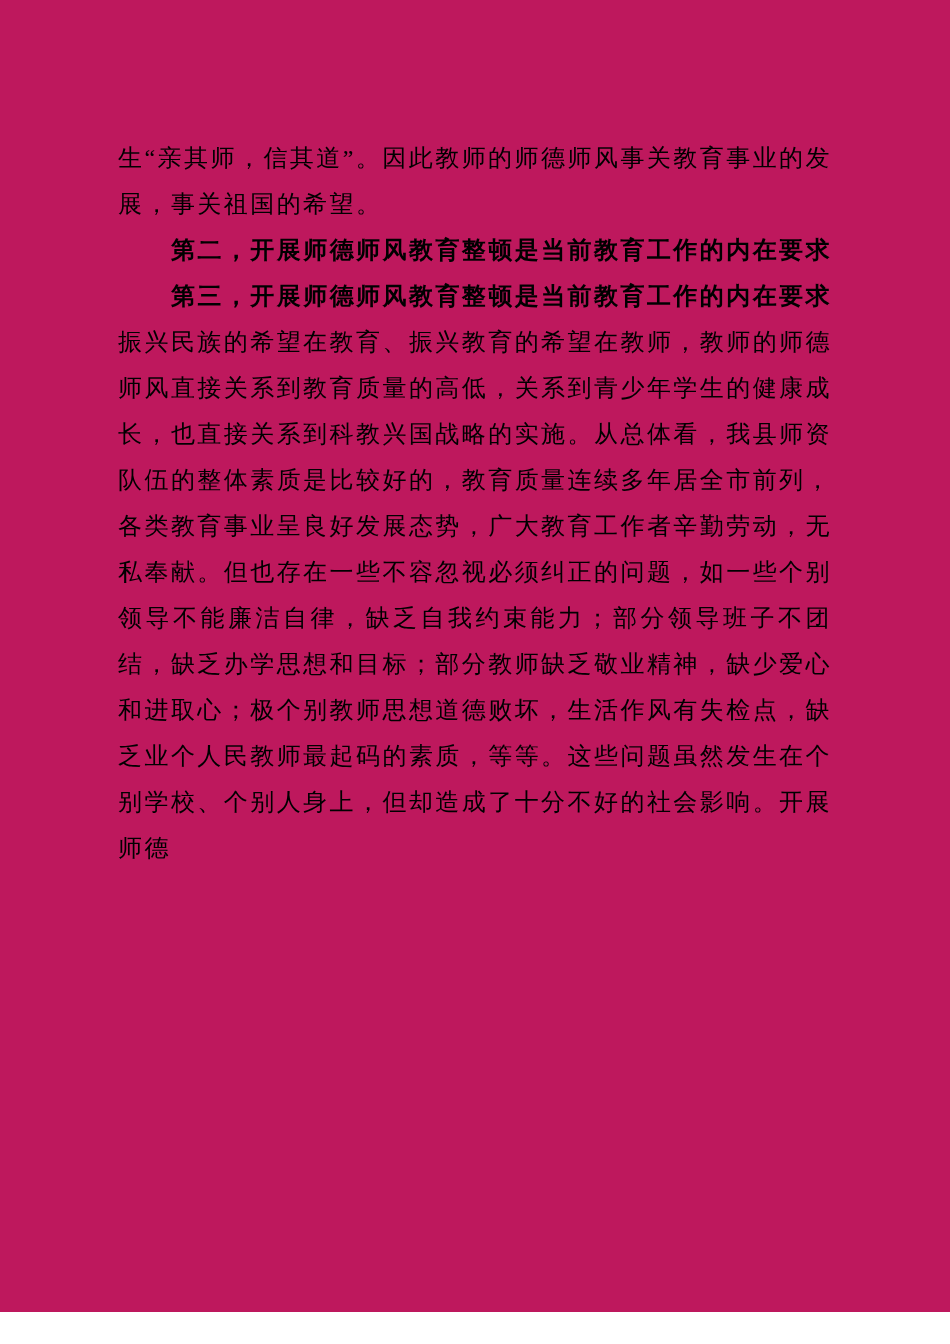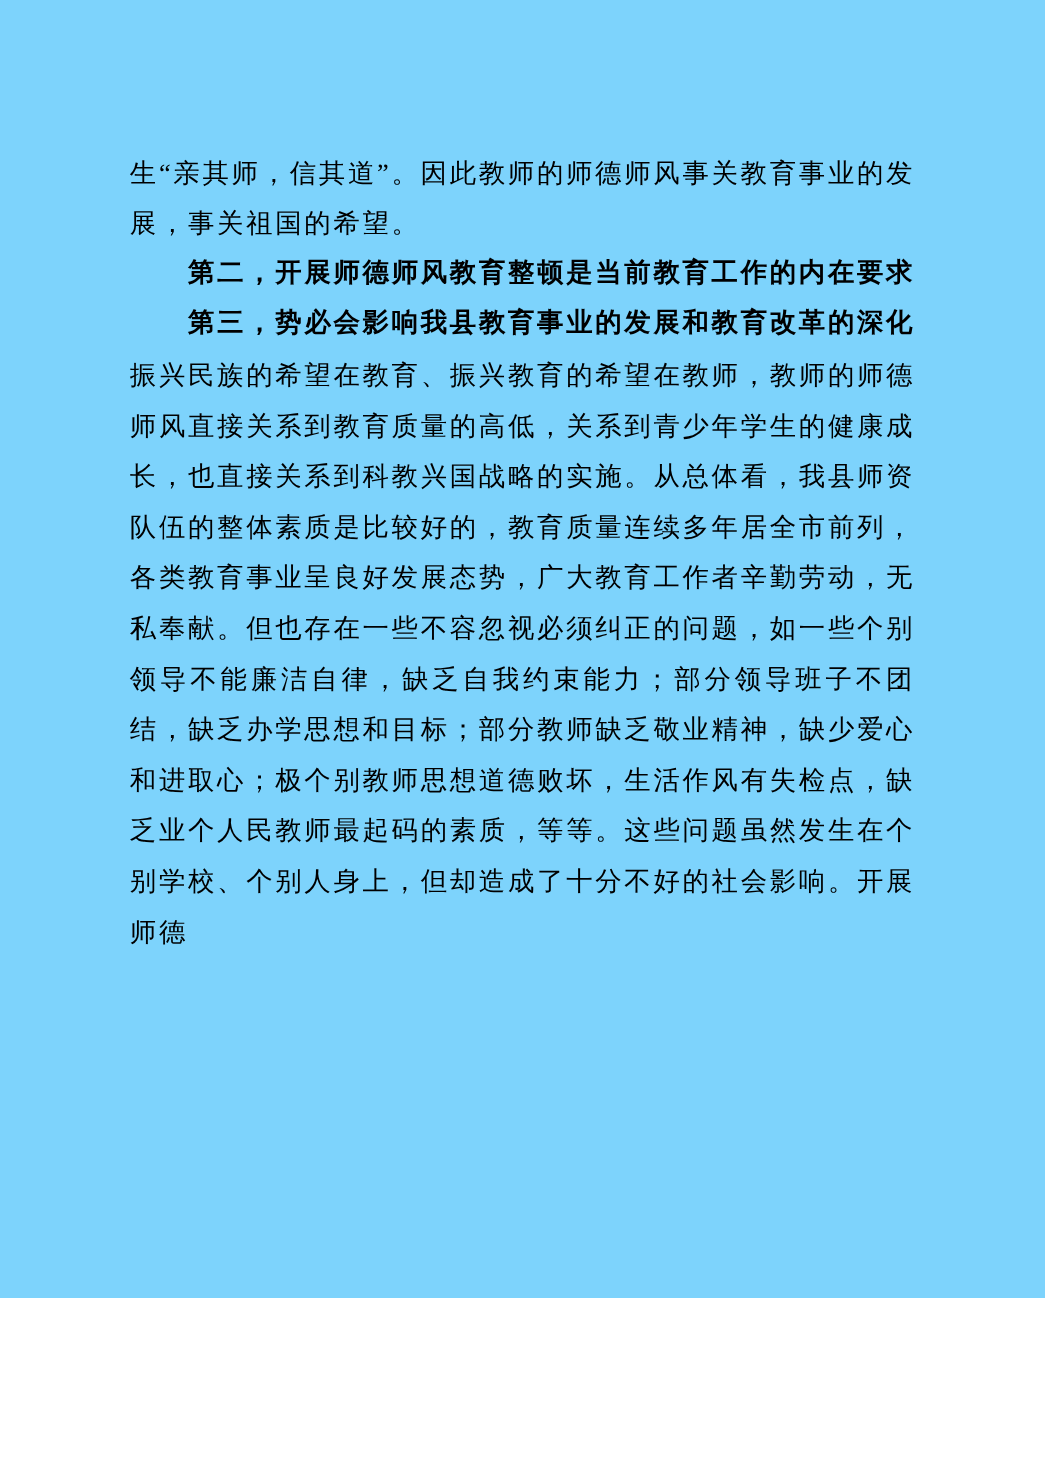--- a/index.html
+++ b/index.html
@@ -3,58 +3,57 @@
 <meta charset="utf-8">
 <style>
   html, body {
     margin: 0;
     padding: 0;
     background: #ffffff;
   }
   .page {
     position: relative;
     width: 950px;
-    height: 1180px;
+    height: 1312px;
     margin: 0 auto;
-    background: #7dd3fc;
+    background: #be185d;
     box-sizing: border-box;
     padding: 135px 118px 0 118px;
     overflow: hidden;
     font-family: "Liberation Serif", "DejaVu Serif", serif;
     color: #000000;
   }
   .doc p {
     margin: 0;
     padding: 0;
     font-size: 24px;
     line-height: 46px;
     letter-spacing: 2.44px;
     text-align: justify;
     text-justify: inter-character;
     word-break: break-all;
   }
   .doc p.heading {
     font-weight: bold;
     text-indent: 53px; 
-    font-family: Liberation Mono, monospace;
   }
   .doc p.body-text {
     font-weight: normal;
     text-indent: 0;
   }
 </style>
 </head>
 <body>
 
 <div class="page">
   <div class="doc">
 
     <p class="body-text">生“亲其师，信其道”。因此教师的师德师风事关教育事业的发展，事关祖国的希望。</p>
 
     <p class="heading">第二，开展师德师风教育整顿是当前教育工作的内在要求</p>
 
 
-    <p class="heading">第三，势必会影响我县教育事业的发展和教育改革的深化</p>
+    <p class="heading">第三，开展师德师风教育整顿是当前教育工作的内在要求</p>
 
     <p class="body-text">振兴民族的希望在教育、振兴教育的希望在教师，教师的师德师风直接关系到教育质量的高低，关系到青少年学生的健康成长，也直接关系到科教兴国战略的实施。从总体看，我县师资队伍的整体素质是比较好的，教育质量连续多年居全市前列，各类教育事业呈良好发展态势，广大教育工作者辛勤劳动，无私奉献。但也存在一些不容忽视必须纠正的问题，如一些个别领导不能廉洁自律，缺乏自我约束能力；部分领导班子不团结，缺乏办学思想和目标；部分教师缺乏敬业精神，缺少爱心和进取心；极个别教师思想道德败坏，生活作风有失检点，缺乏业个人民教师最起码的素质，等等。这些问题虽然发生在个别学校、个别人身上，但却造成了十分不好的社会影响。开展师德</p>
 
   </div>
 </div>
 
 </body></html>

